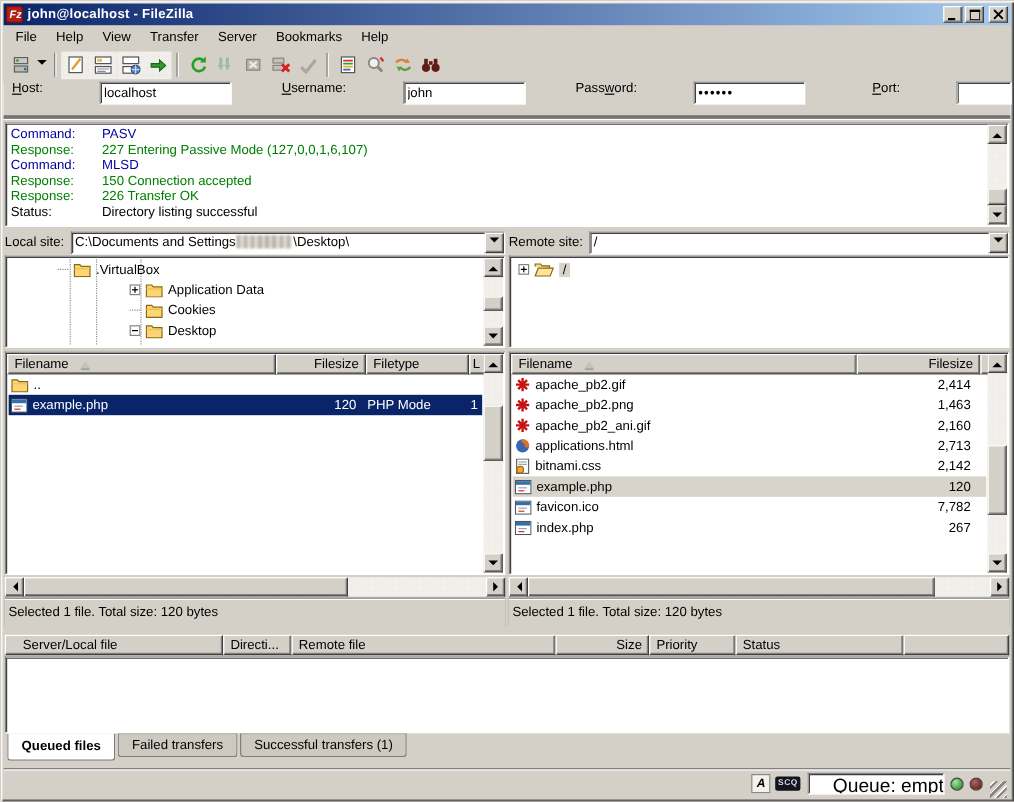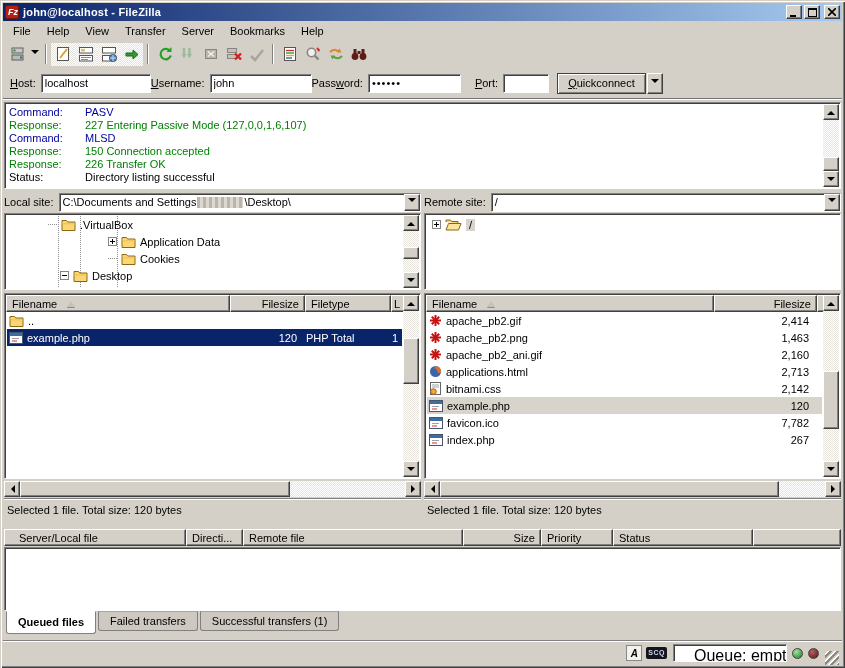--- a/index.html
+++ b/index.html
@@ -30,21 +30,21 @@
   .menu-item { padding:2px 8px; }
 
   
   .toolbar { position:absolute; left:3px; top:40px; right:3px; height:28px; display:flex; align-items:center; padding-left:3px; }
   .tb-btn { width:23px; height:23px; display:flex; align-items:center; justify-content:center; border:1px solid transparent; }
   .tb-btn.pressed { width:23px; height:23px; }
   .tb-caret { width:12px; height:23px; display:flex; align-items:center; justify-content:center; }
   .tb-sep { width:0; height:20px; border-left:1px solid #808080; border-right:1px solid #fff; margin:0 4px; }
 
   
-  .quickbar { position:absolute; left:3px; top:68px; right:3px; height:31px; display:flex; align-items:center; border-bottom:1px solid #737373; box-shadow:0 1px 0 #fff; }
+  .quickbar { position:absolute; left:3px; top:68px; right:3px; height:31px; display:flex; align-items:flex-start; border-bottom:3px solid #737373; box-shadow:0 1px 0 #fff;gap:42px; }
   .qc-label { margin-right:5px; white-space:nowrap; }
   .qc-label:first-child { margin-left:7px; }
   input.field { height:19px; font:11px "Liberation Sans",sans-serif; padding:0 3px; background:#fff;
     border:1px solid; border-color:#808080 #fff #fff #808080; box-shadow:inset 1px 1px 0 #404040; outline:none; }
   .btn-main { height:21px; margin-left:8px; padding:0 10px; font:11px "Liberation Sans",sans-serif; background:#d4d0c8;
     border:1px solid #404040; box-shadow:inset 1px 1px 0 #fff, inset -1px -1px 0 #808080; }
   .btn-drop { width:16px; height:21px; display:flex; align-items:center; justify-content:center; margin-left:1px; }
   .tri-down { width:0; height:0; border:4px solid transparent; border-top:4px solid #000; margin-top:4px; }
 
   
@@ -357,21 +357,21 @@
         </div>
         <div class="tree-row" style="padding-left:101px">
           <span class="dotline"></span>
             <span class="icon-gap"></span>
           <svg width="15" height="12">
               <path d="M1 3.5 V1.5 h4.5 l1.2 1.5 H14 v8.5 H1 z" fill="#fcd575" stroke="#8a6914"></path>
               <path d="M1 4.8 h13" stroke="#efbf4e"></path>
             </svg>
           <span class="tree-label">Cookies</span>
         </div>
-        <div class="tree-row" style="padding-left:53px">
+        <div class="tree-row" style="padding-left:101px">
           <span class="exp"></span>
             <span class="icon-gap"></span>
           <svg width="15" height="12">
               <path d="M1 3.5 V1.5 h4.5 l1.2 1.5 H14 v8.5 H1 z" fill="#fcd575" stroke="#8a6914"></path>
               <path d="M1 4.8 h13" stroke="#efbf4e"></path>
             </svg>
           <span class="tree-label">Desktop</span>
         </div>
       </div>
       <div class="vscroll" style="right:1px; top:1px; bottom:1px;">
@@ -429,21 +429,21 @@
                 <rect x="1" y="1" width="12" height="3" fill="#3a6ea5"></rect>
                 <rect x="3" y="6" width="7" height="1" fill="#9aa2ae"></rect>
                 <rect x="3" y="8.5" width="5" height="1" fill="#c33"></rect>
               </svg>
               <span>example.php</span>
             </div>
           <div class="cell num" style="width:75px">
               <span>120</span>
             </div>
           <div class="cell" style="width:86px">
-              <span>PHP Total</span>
+              <span>PHP Mode</span>
             </div>
           <div class="cell" style="width:14px">
               <span>1</span>
             </div>
         </div>
       </div>
       <div class="vscroll list-vscroll">
         <div class="sb-btn raised">
             <span class="arr up"></span>
           </div>

